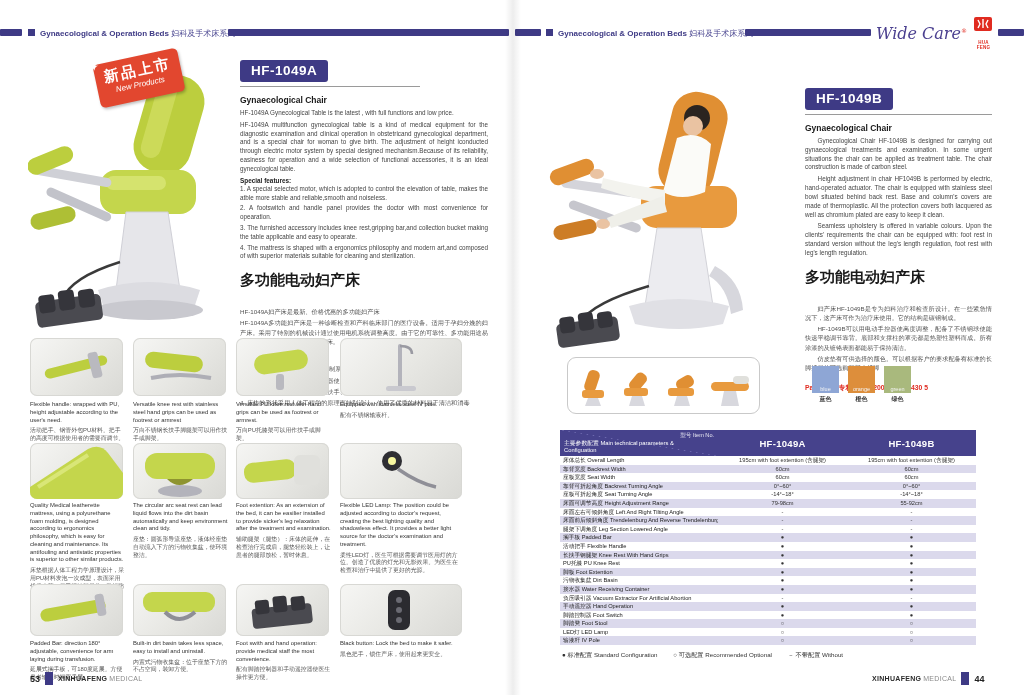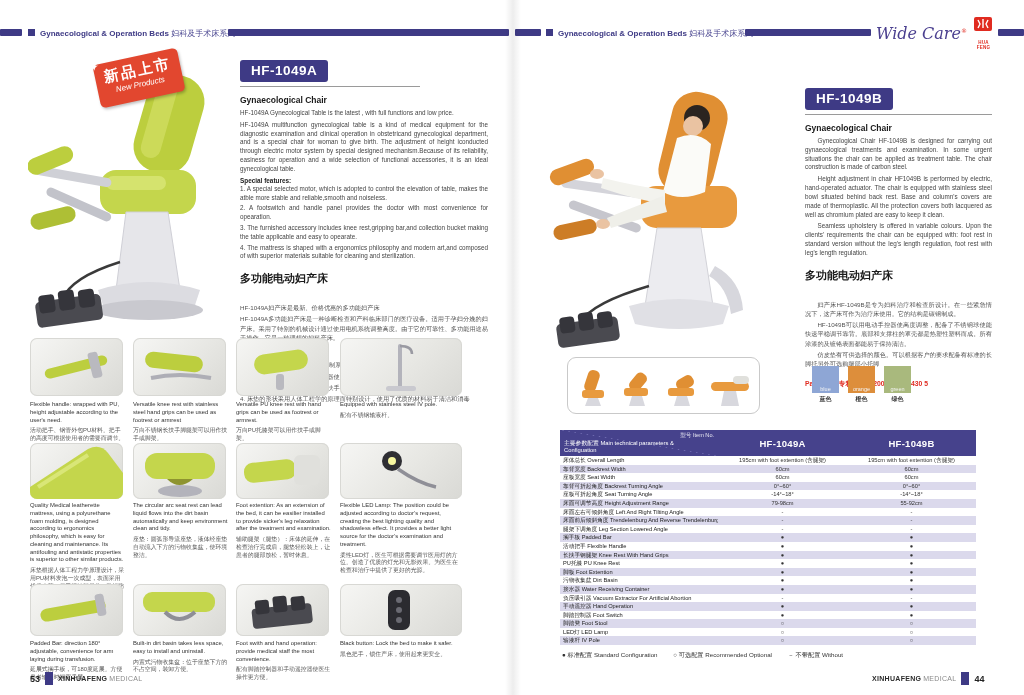--- a/index.html
+++ b/index.html
@@ -12,21 +12,21 @@
   .hdr-txt .cn{font-weight:normal;color:#4a4690;}
   .gutter{position:absolute;left:505px;top:0;width:16px;height:695px;
           background:linear-gradient(to right,rgba(0,0,0,0),rgba(0,0,0,.07) 50%,rgba(0,0,0,0));}
   
   .model-box{display:inline-block;background:#3e3a85;color:#fff;font-weight:bold;
              font-size:13.5px;padding:3px 11px 4px;border-radius:3px;letter-spacing:.5px;}
   .model-rule{height:1px;background:#9a9a9a;margin:4px 0 8px;}
   .sec-head{font-size:8.5px;font-weight:bold;color:#1a1a1a;margin:0 0 4px;}
   .para{font-size:6.3px;line-height:1.4;text-align:justify;color:#444;margin:0 0 3px;}
   .para.indent{text-indent:2em;}
-  .cn-head{font-size:11px;font-weight:bold;color:#1a1a1a;margin:10px 0 17px;}
+  .cn-head{font-size:15px;font-weight:bold;color:#1a1a1a;margin:10px 0 17px;}
   .cn-para{font-size:6.2px;line-height:1.5;text-align:justify;color:#555;margin:0 0 2px;}
   .cn-para.indent{text-indent:2em;}
   .feat-label{font-size:6.4px;font-weight:bold;color:#222;margin:2px 0 1px;}
   .feat{font-size:6.3px;line-height:1.4;color:#444;margin:0 0 2px;text-align:justify;}
   .patent{font-size:6.8px;font-weight:bold;color:#e02b20;margin-top:10px;}
   
   .badge{position:absolute;left:96px;top:56px;width:86px;height:44px;background:#e2472f;
          border-radius:5px;transform:rotate(-12deg);color:#fff;text-align:center;
          box-shadow:1px 2px 3px rgba(0,0,0,.25);}
   .badge .b1{font-size:15px;font-weight:bold;letter-spacing:2px;margin-top:5px;}

